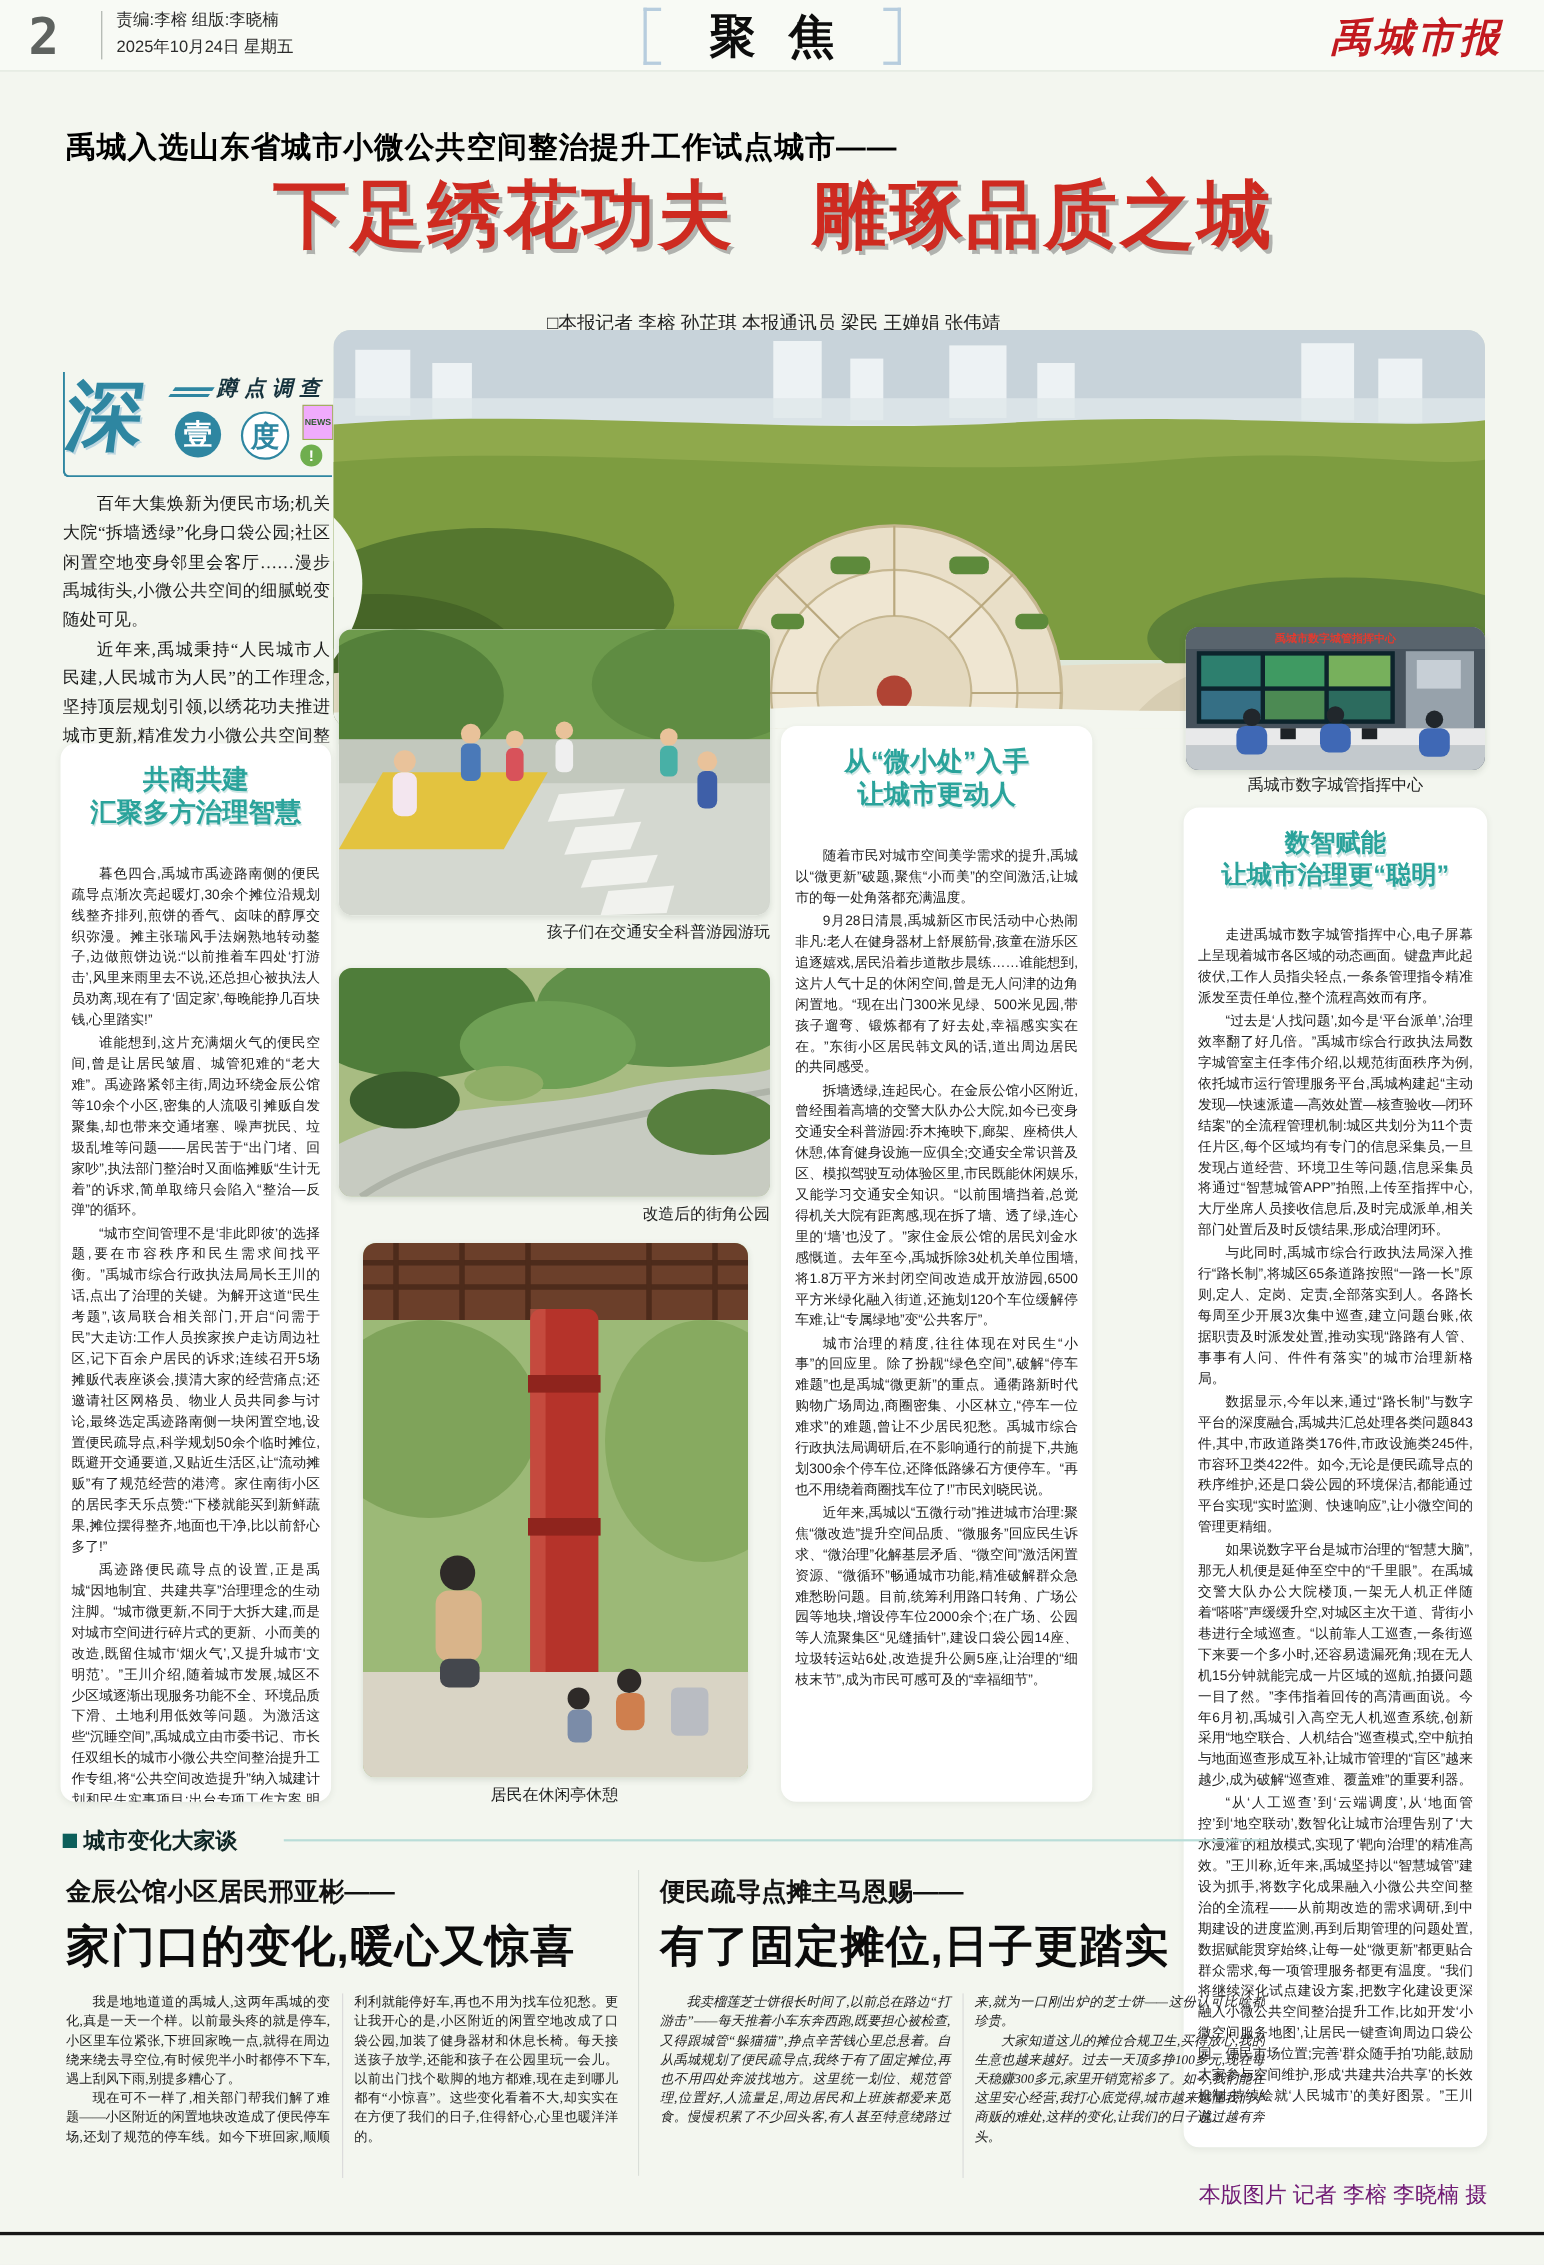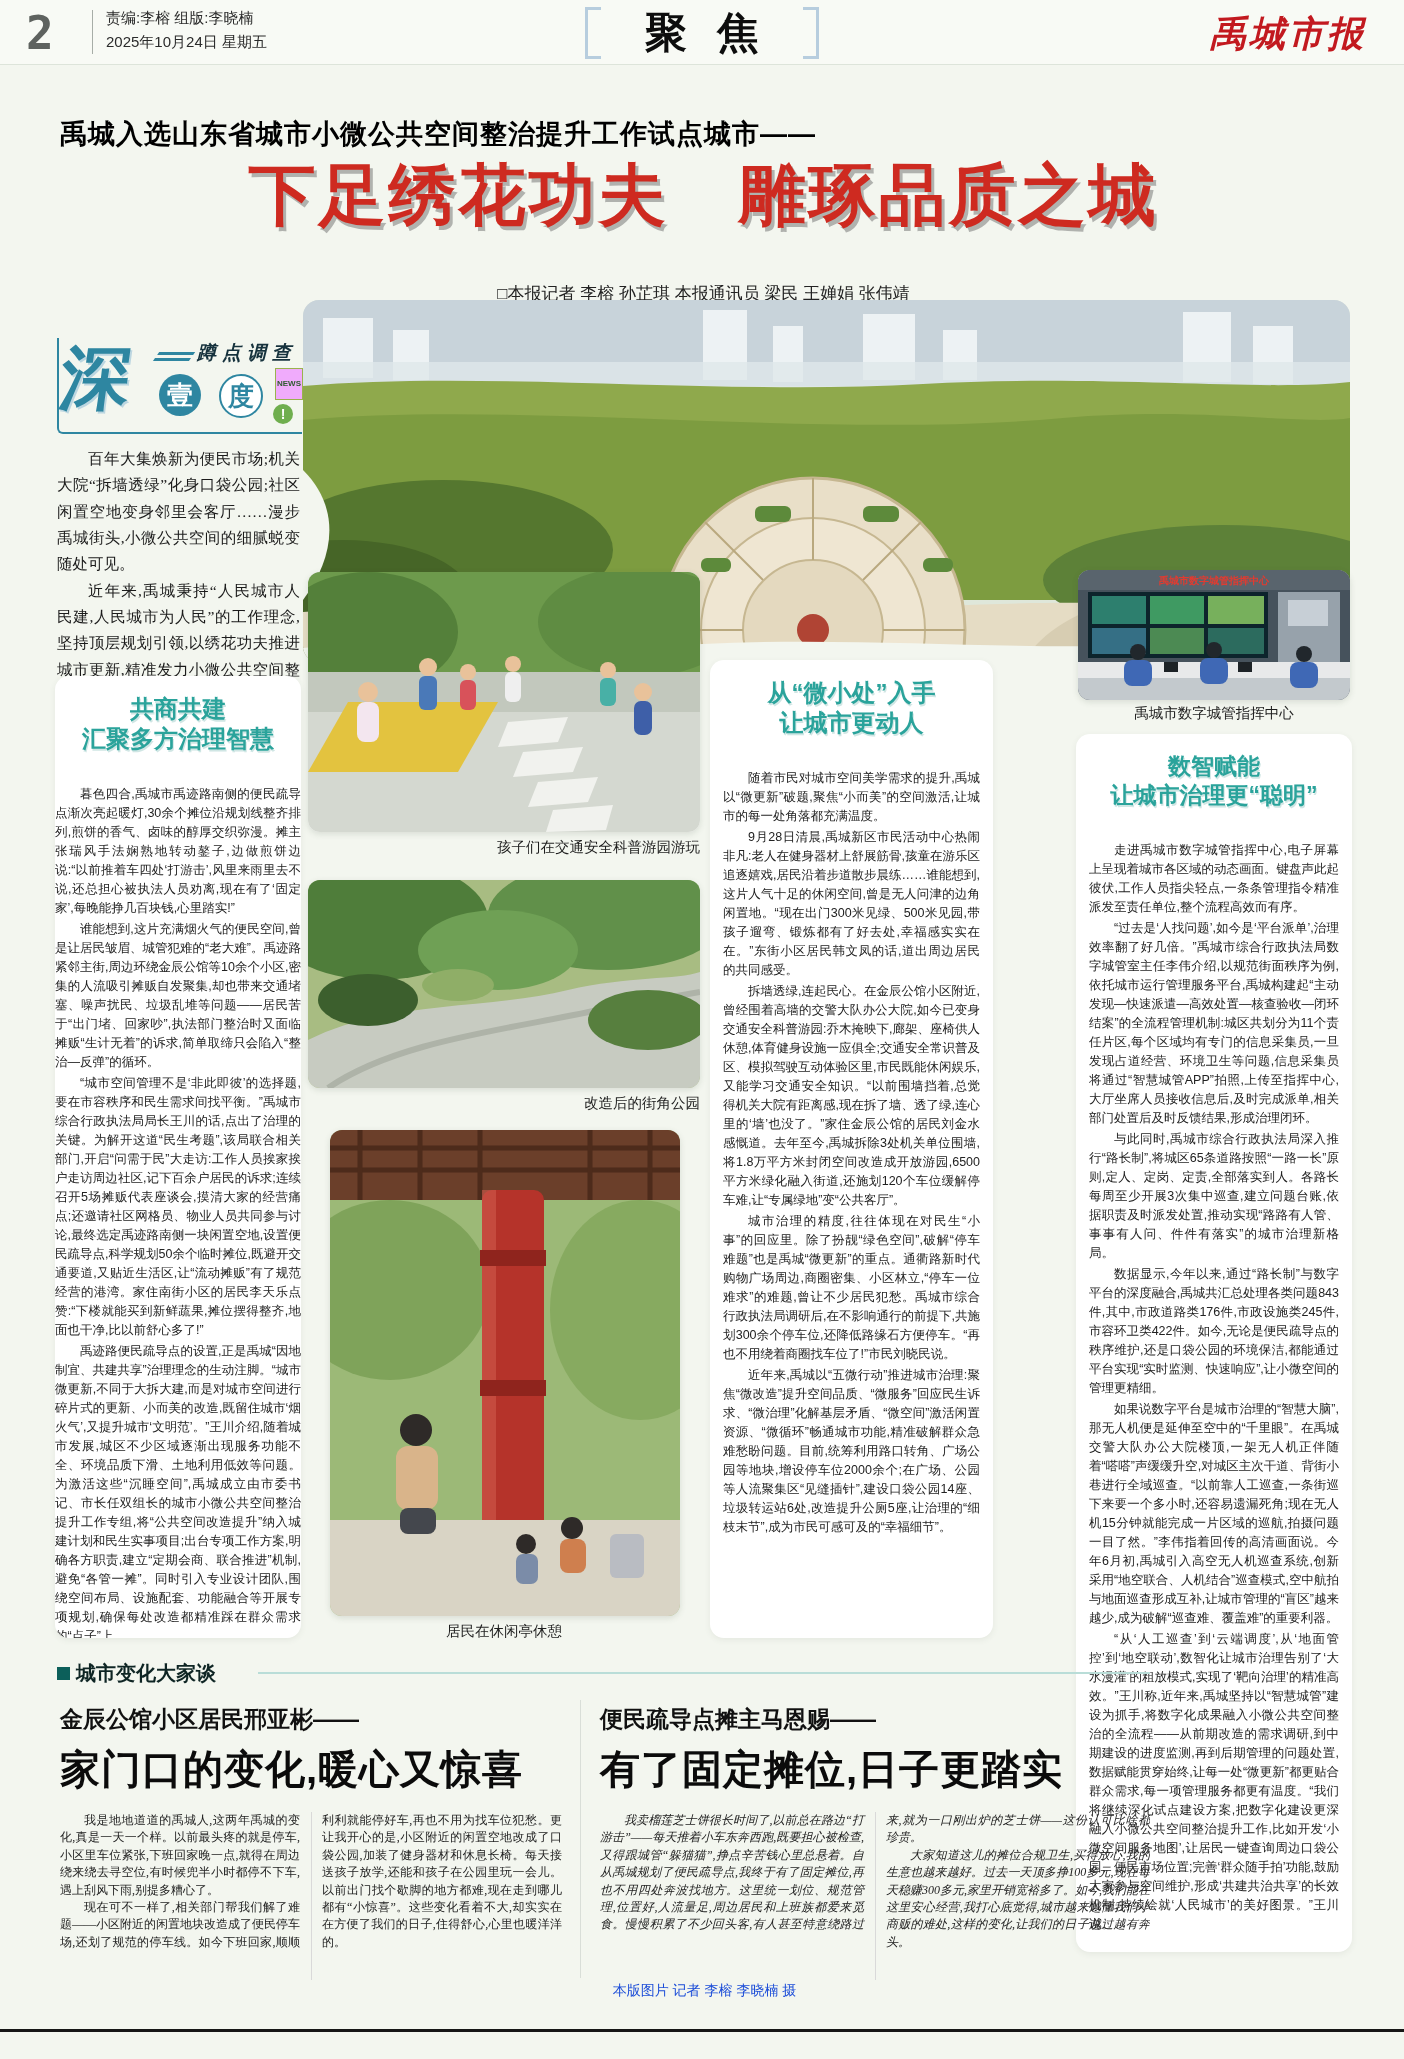--- a/index.html
+++ b/index.html
@@ -43,40 +43,40 @@
   .hero{position:absolute;left:303px;top:300px;width:1047px;height:362px;border-radius:16px;overflow:hidden;}
   .hero svg{display:block;}
   .herocap{position:absolute;left:303px;top:612px;width:900px;text-align:right;font-family:"Liberation Serif","DejaVu Serif",serif;
            font-size:15px;color:#33402f;text-shadow:0 0 3px #fff,0 0 3px #fff;}
   
   .card{position:absolute;background:#fff;border-radius:14px;box-shadow:0 2px 6px rgba(60,80,60,.08);box-sizing:border-box;overflow:hidden;}
   .subhead{text-align:center;font-weight:bold;color:#2aa39b;line-height:1.25;text-shadow:1px 2px 0 rgba(150,200,195,.45);margin:2px 0 10px;}
   .subhead .l1,.subhead .l2{display:block;}
   .bodytext{font-size:12.5px;line-height:1.52;text-align:justify;color:#222;margin-top:31px;}
   .bodytext p{margin:0 0 2px;text-indent:2em;}
-  #col1{left:55px;top:676px;width:246px;height:962px;padding:16px 0;}
+  #col1{left:55px;top:676px;width:246px;height:962px;padding:16px 10px;}
   #col1 .subhead{font-size:24px;}
   #col3{left:710px;top:660px;width:283px;height:978px;padding:16px 13px;}
   #col3 .subhead{font-size:24px;}
   #colR{left:1076px;top:734px;width:276px;height:1218px;padding:16px 13px;}
   #colR .subhead{font-size:23px;}
   
   .photo{position:absolute;border-radius:12px;overflow:hidden;box-shadow:0 2px 6px rgba(60,80,60,.15);background:#fff;}
   .pcap{position:absolute;font-family:"Liberation Serif","DejaVu Serif",serif;font-size:14.5px;color:#1d1d1d;}
   
   .talkhead{position:absolute;left:57px;top:1660px;font-size:20px;font-weight:bold;color:#0e2524;display:flex;align-items:center;gap:6px;}
   .talksq{width:13px;height:13px;background:#0c5f5a;display:inline-block;}
   .talkline{position:absolute;left:258px;top:1672px;width:892px;height:2px;background:#b9ddd8;}
   .tkicker{position:absolute;font-size:23px;font-weight:bold;color:#111;}
   .ttitle{position:absolute;font-size:40px;font-weight:bold;color:#0b0b0b;letter-spacing:1px;}
   .tbody{position:absolute;font-family:"Liberation Serif","DejaVu Serif",serif;font-size:12px;line-height:1.45;text-align:justify;
          column-count:2;column-gap:22px;column-rule:1px solid #d9d9d9;color:#222;overflow:hidden;}
   .tbody p{margin:0;text-indent:2em;}
   .talkdiv{position:absolute;left:580px;top:1700px;width:1px;height:278px;background:#d9ded8;}
-  .credit{position:absolute;left:57px;top:1982px;width:1295px;text-align:center;font-size:14px;color:#1d4ed8;}
+  .credit{position:absolute;left:57px;top:1982px;width:1295px;text-align:right;font-size:20px;color:#701a75;}
   .footline{position:absolute;left:0;top:2029px;width:1404px;height:3px;background:#161616;}
 </style>
 </head>
 <body>
 
 <div id="page">
 
   <div class="header">
     <div class="pagenum">2</div>
     <div class="hdiv"></div>

